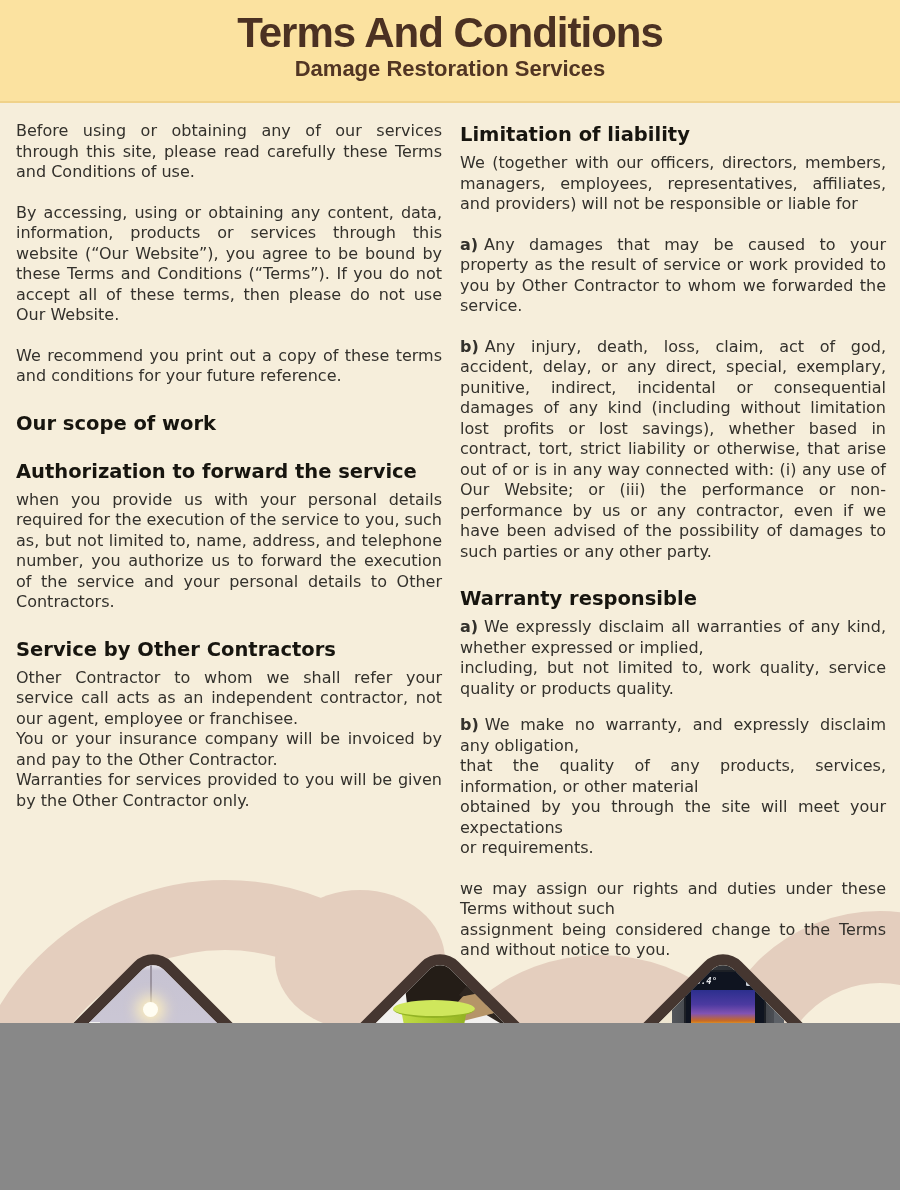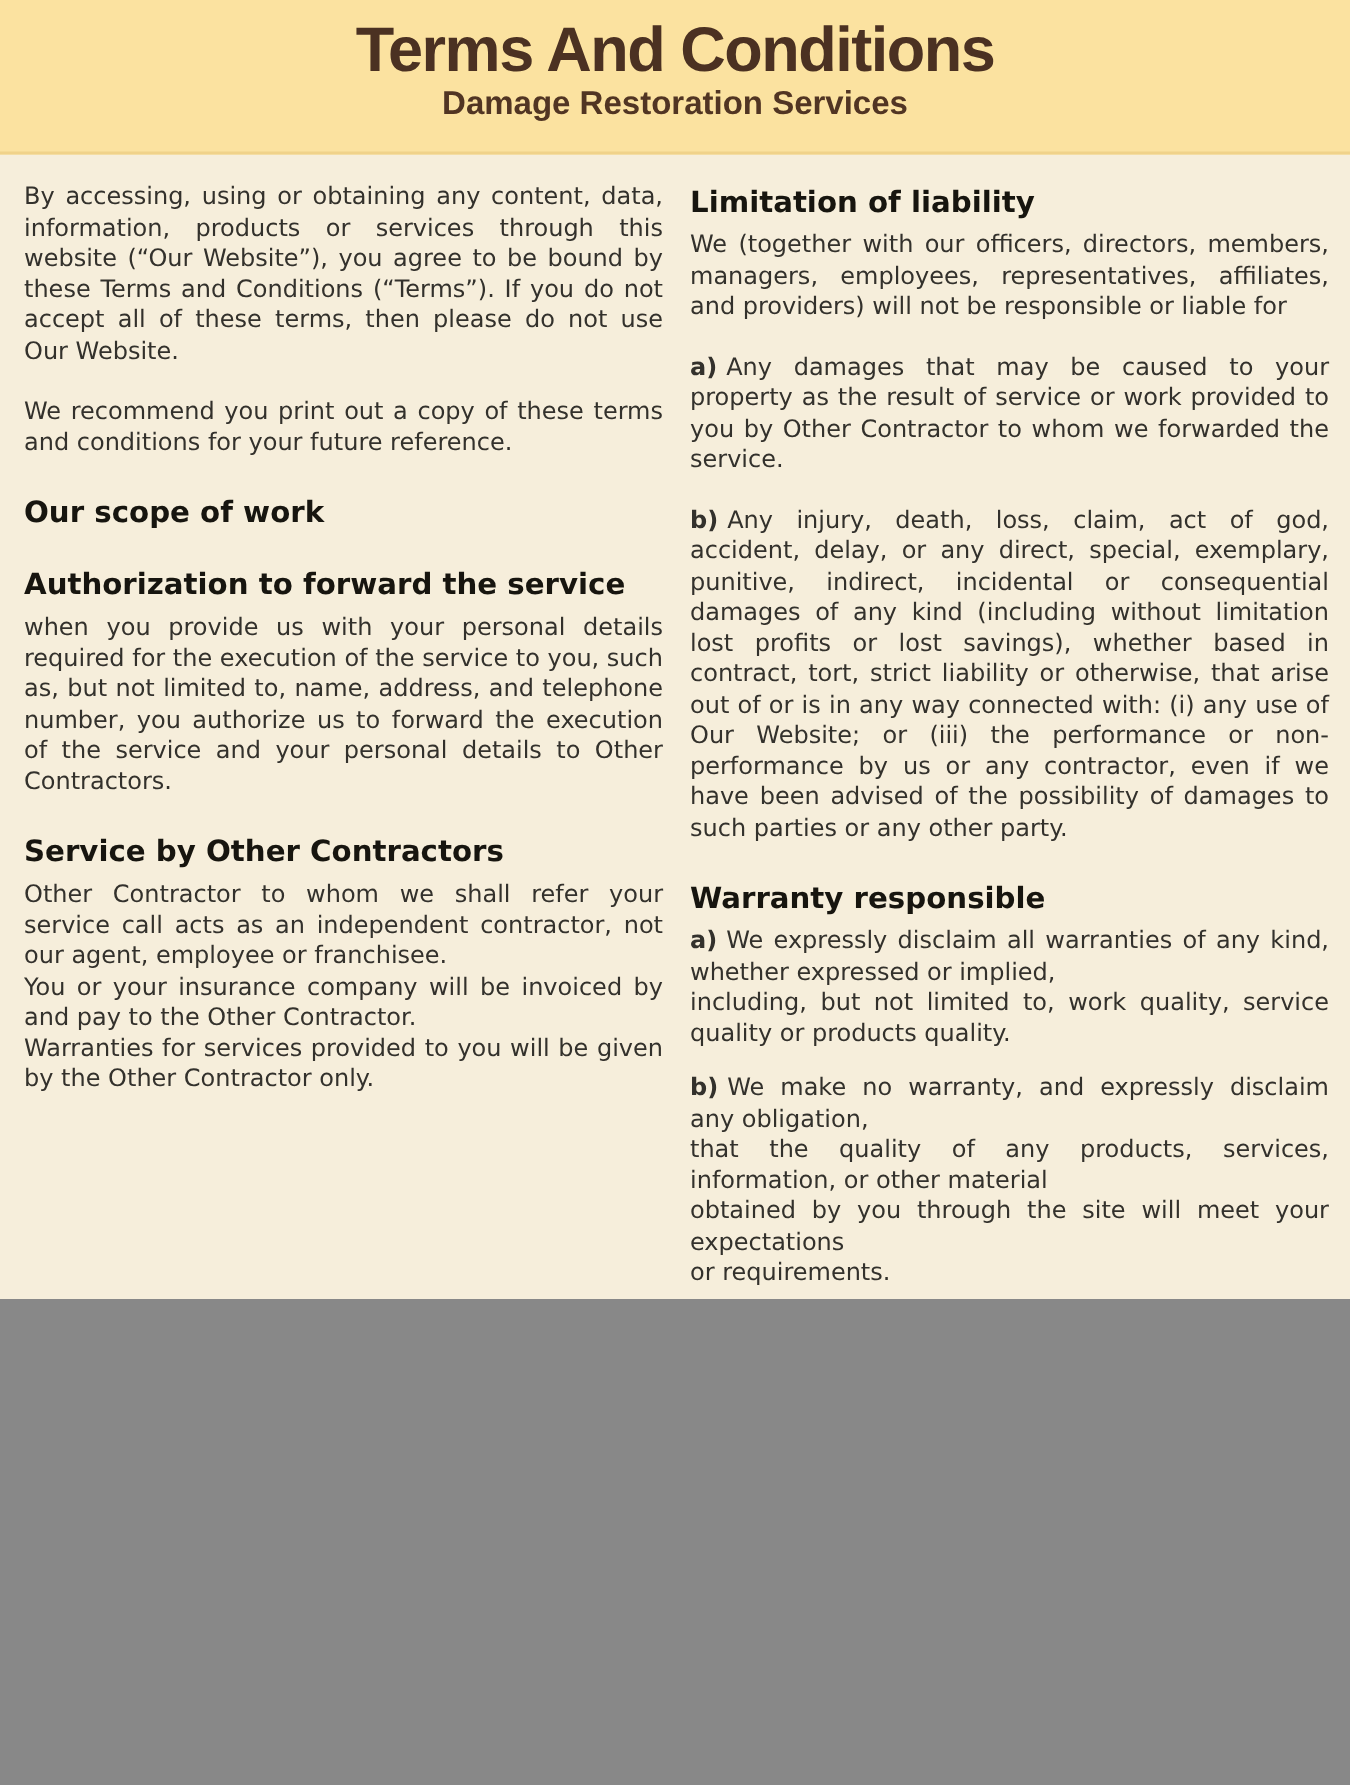--- a/index.html
+++ b/index.html
@@ -1,16 +1,16 @@
 <!DOCTYPE html>
 <html><head>
 <meta charset="utf-8">
 <style>
   html,body{margin:0;padding:0;background:#888;}
-  .page{position:relative;width:900px;height:866px;overflow:hidden;background:#f6eedb;
+  .page{position:relative;width:900px;height:1023px;overflow:hidden;background:#f6eedb;
         font-family:"DejaVu Sans",sans-serif;color:#33312c;margin:0 auto;}
 
   
   .hdr{position:relative;height:101px;background:#fbe2a0;text-align:center;
        border-bottom:2px solid #f0d28a;z-index:4;}
   .hdr h1{margin:0;padding-top:11px;font-family:"Liberation Sans",sans-serif;
           font-size:42px;font-weight:bold;color:#4b3122;letter-spacing:-1px;line-height:44px;}
   .hdr h2{margin:1px 0 0;font-family:"Liberation Sans",sans-serif;
           font-size:22px;font-weight:bold;color:#513523;line-height:26px;}
 
@@ -110,20 +110,21 @@
 <div class="page">
 
   <header class="hdr">
     <h1>Terms And Conditions</h1>
     <h2>Damage Restoration Services</h2>
   </header>
 
   <main class="cols">
 
     <section class="col">
+      <p>Before using or obtaining any of our services through this site, please read carefully these Terms and Conditions of use.</p>
       <p>By accessing, using or obtaining any content, data, information, products or services through this website (“Our Website”), you agree to be bound by these Terms and Conditions (“Terms”). If you do not accept all of these terms, then please do not use Our Website.</p>
       <p>We recommend you print out a copy of these terms and conditions for your future reference.</p>
 
       <h3>Our scope of work</h3>
 
       <h3>Authorization to forward the service</h3>
       <p>when you provide us with your personal details required for the execution of the service to you, such as, but not limited to, name, address, and telephone number, you authorize us to forward the execution of the service and your personal details to Other Contractors.</p>
 
       <h3>Service by Other Contractors</h3>
       <p class="prel">Other Contractor to whom we shall refer your service call acts as an independent contractor, not our agent, employee or franchisee.

